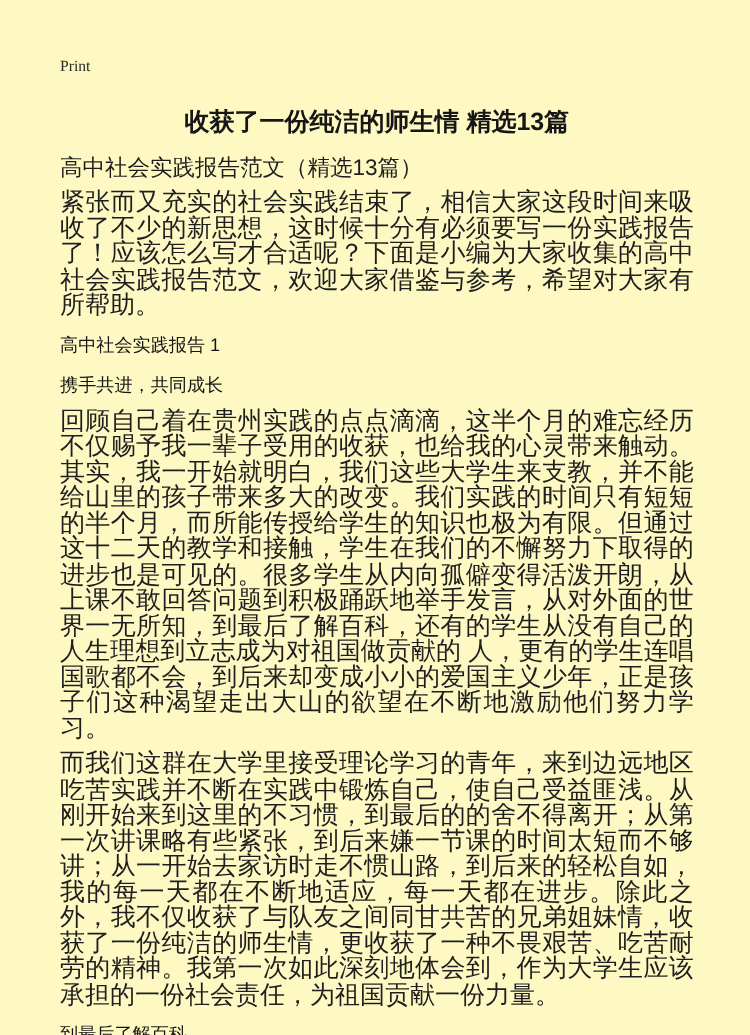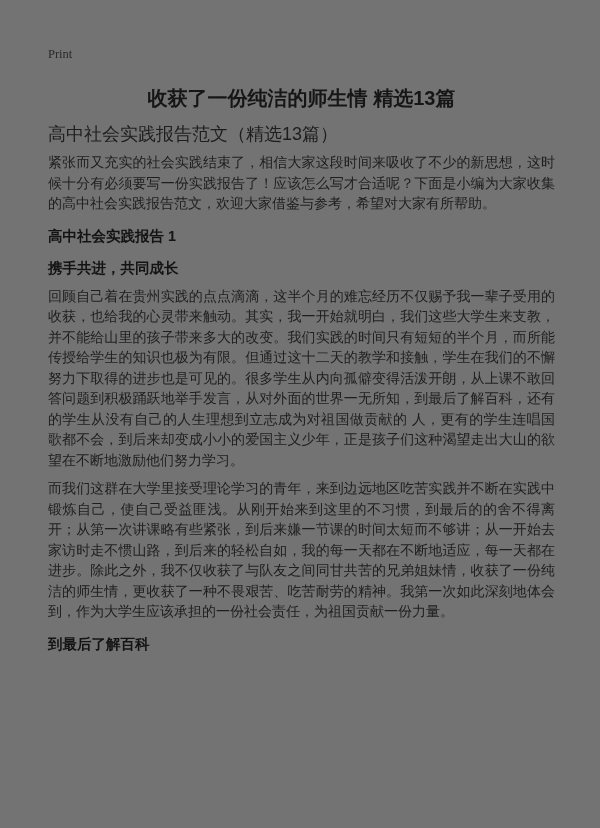--- a/index.html
+++ b/index.html
@@ -13,21 +13,21 @@
     overflow: hidden;
     font-family: "Liberation Sans", sans-serif;
     color: #1e1e1e;
     -webkit-font-smoothing: antialiased;
   }
   .page {
     box-sizing: border-box;
     width: 600px;
     height: 828px;
     padding: 44px 45px 0 48px;
-    background: #737373;
+    background: #fef9c3;
   }
   .print-link {
     font-family: "Liberation Serif", serif;
     font-size: 12.5px;
     line-height: 15px;
     color: #2a2a2a;
     display: inline-block;
     cursor: pointer;
   }
   .doc-title {
@@ -38,30 +38,30 @@
     line-height: 26px;
     color: #161616;
   }
   .subtitle {
     font-size: 18px;
     line-height: 20px;
     margin: 13px 0 0 0;
     color: #1e1e1e;
   }
   .para {
-    font-size: 14px;
+    font-size: 20px;
     line-height: 20.5px;
     text-align: justify;
     margin: 8px 0 0 0;
     color: #1e1e1e;
     word-break: break-all;
   }
   .heading {
     font-size: 14.5px;
-    font-weight: bold;
+    font-weight: normal;
     line-height: 20px;
     margin: 12px 0 0 0;
     color: #141414;
   }
 </style>
 </head>
 <body>
 
 <div class="page">
 

